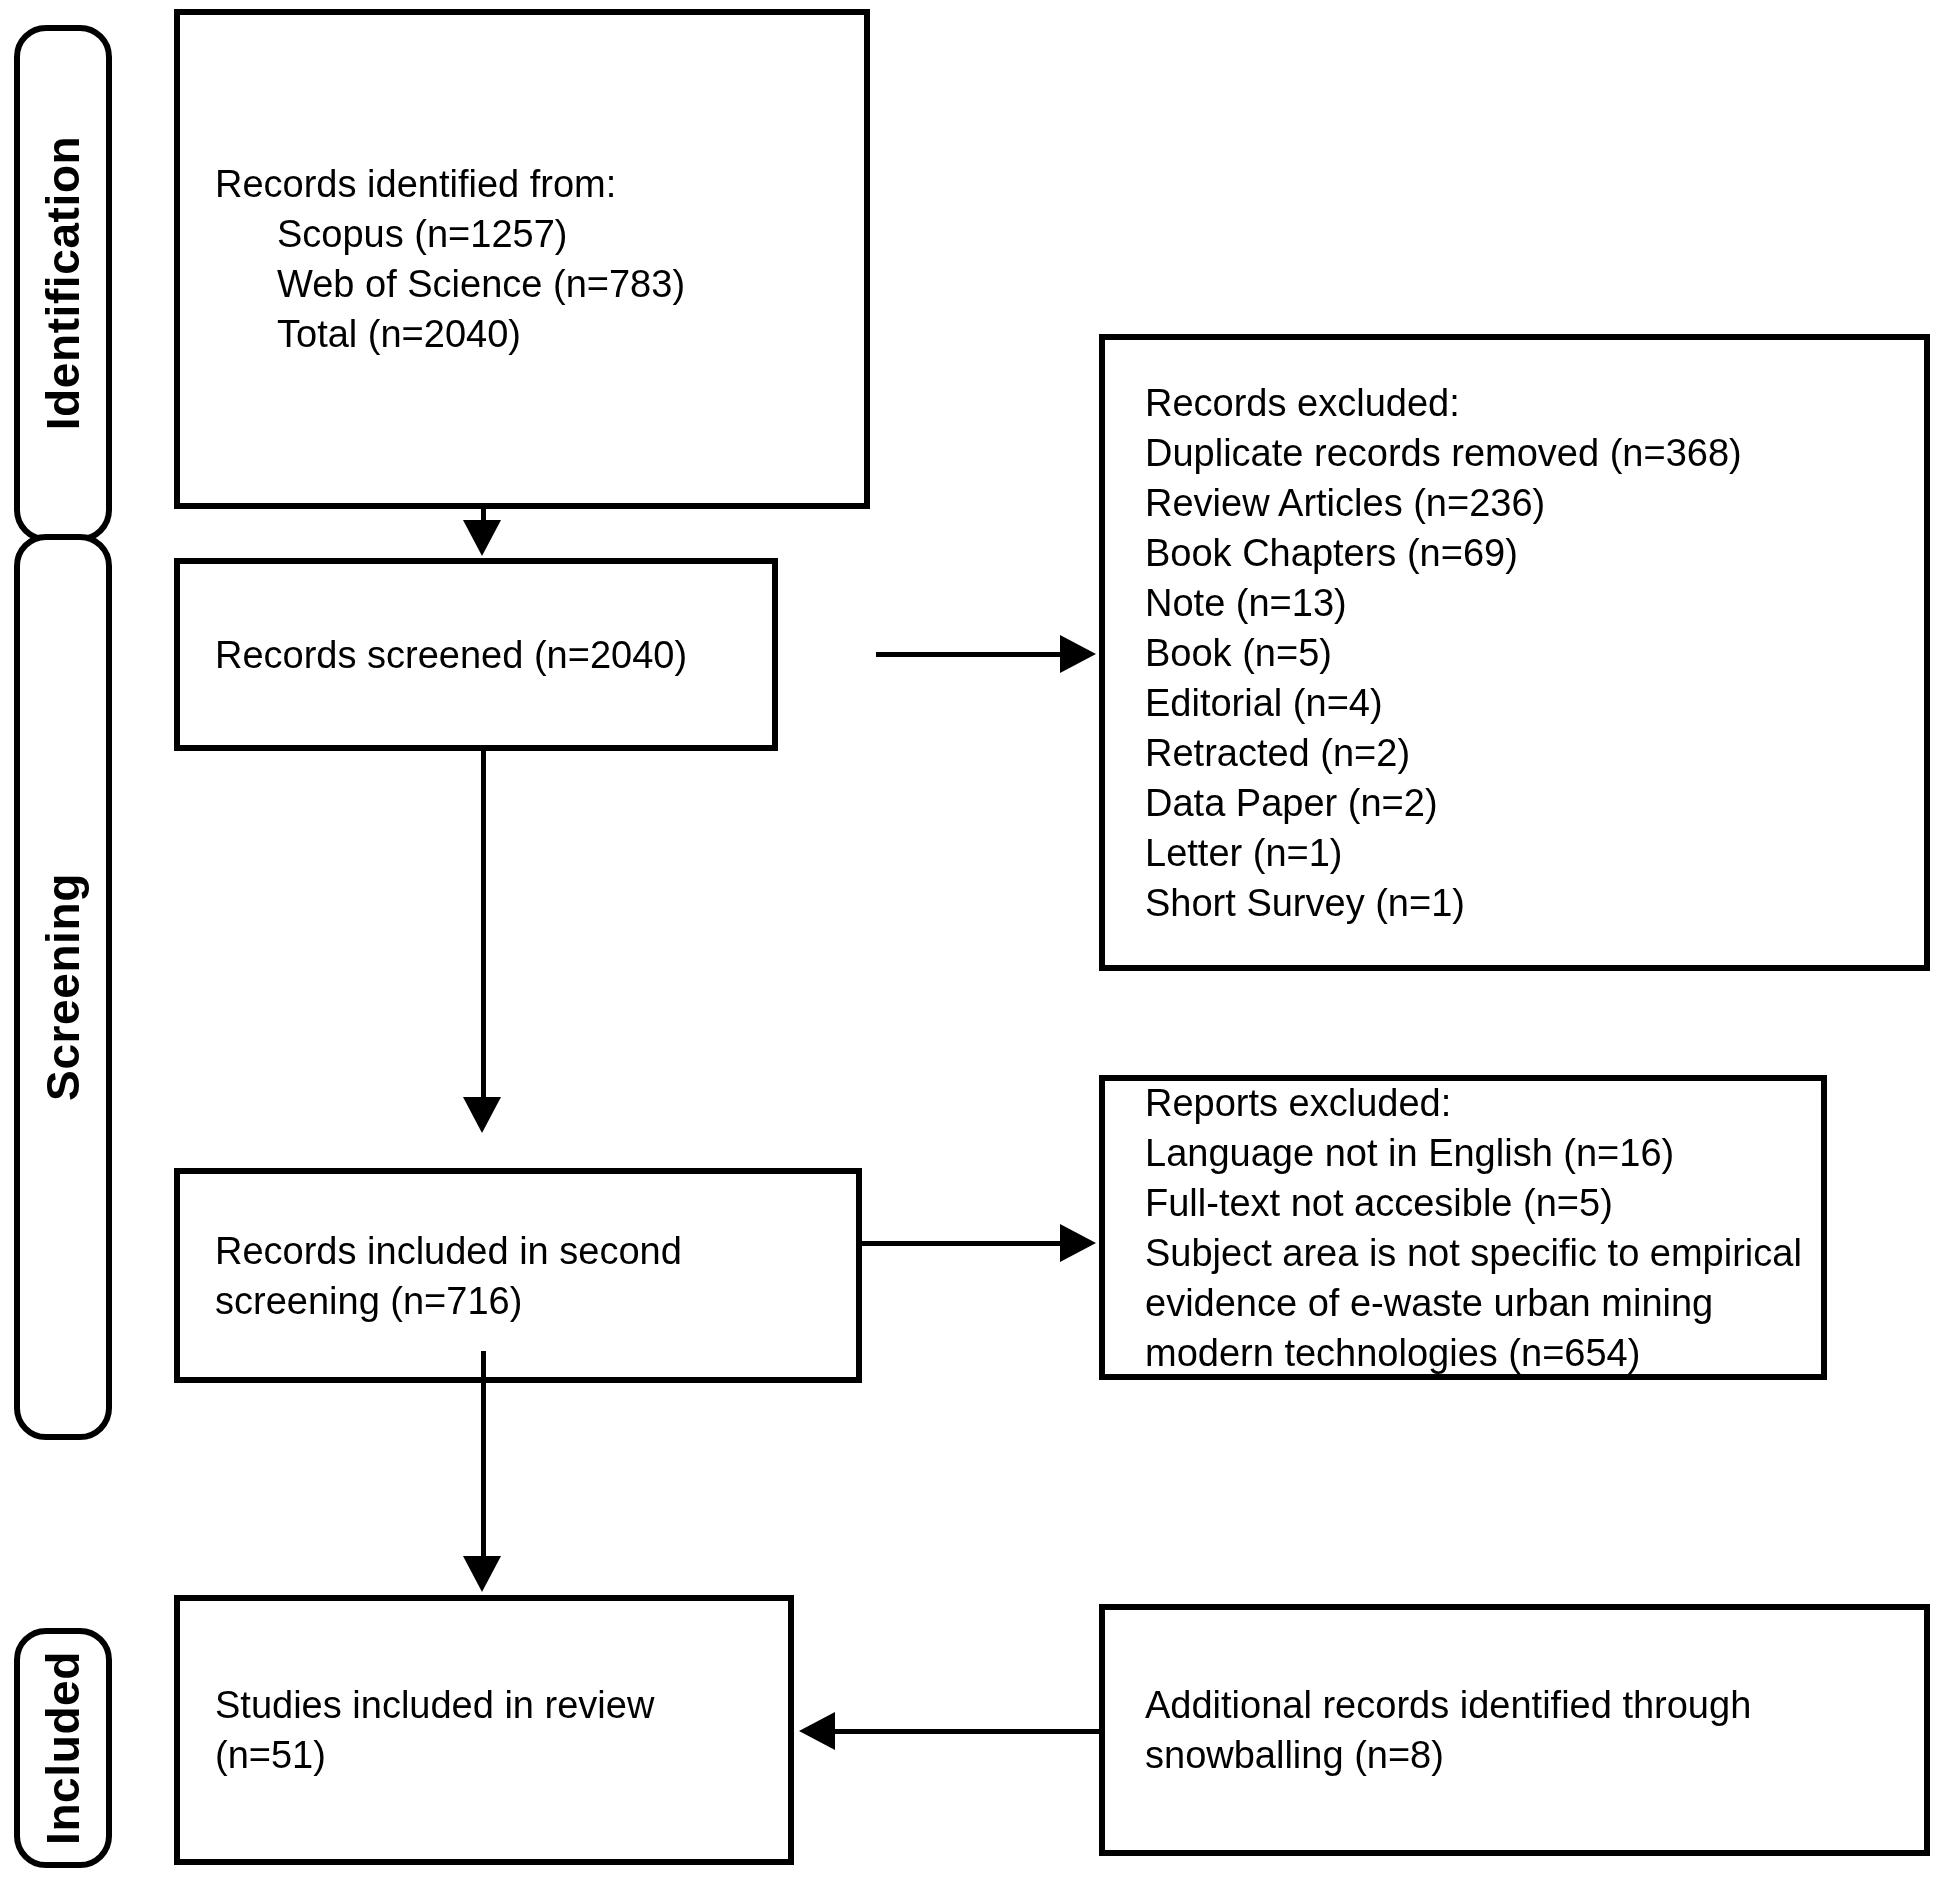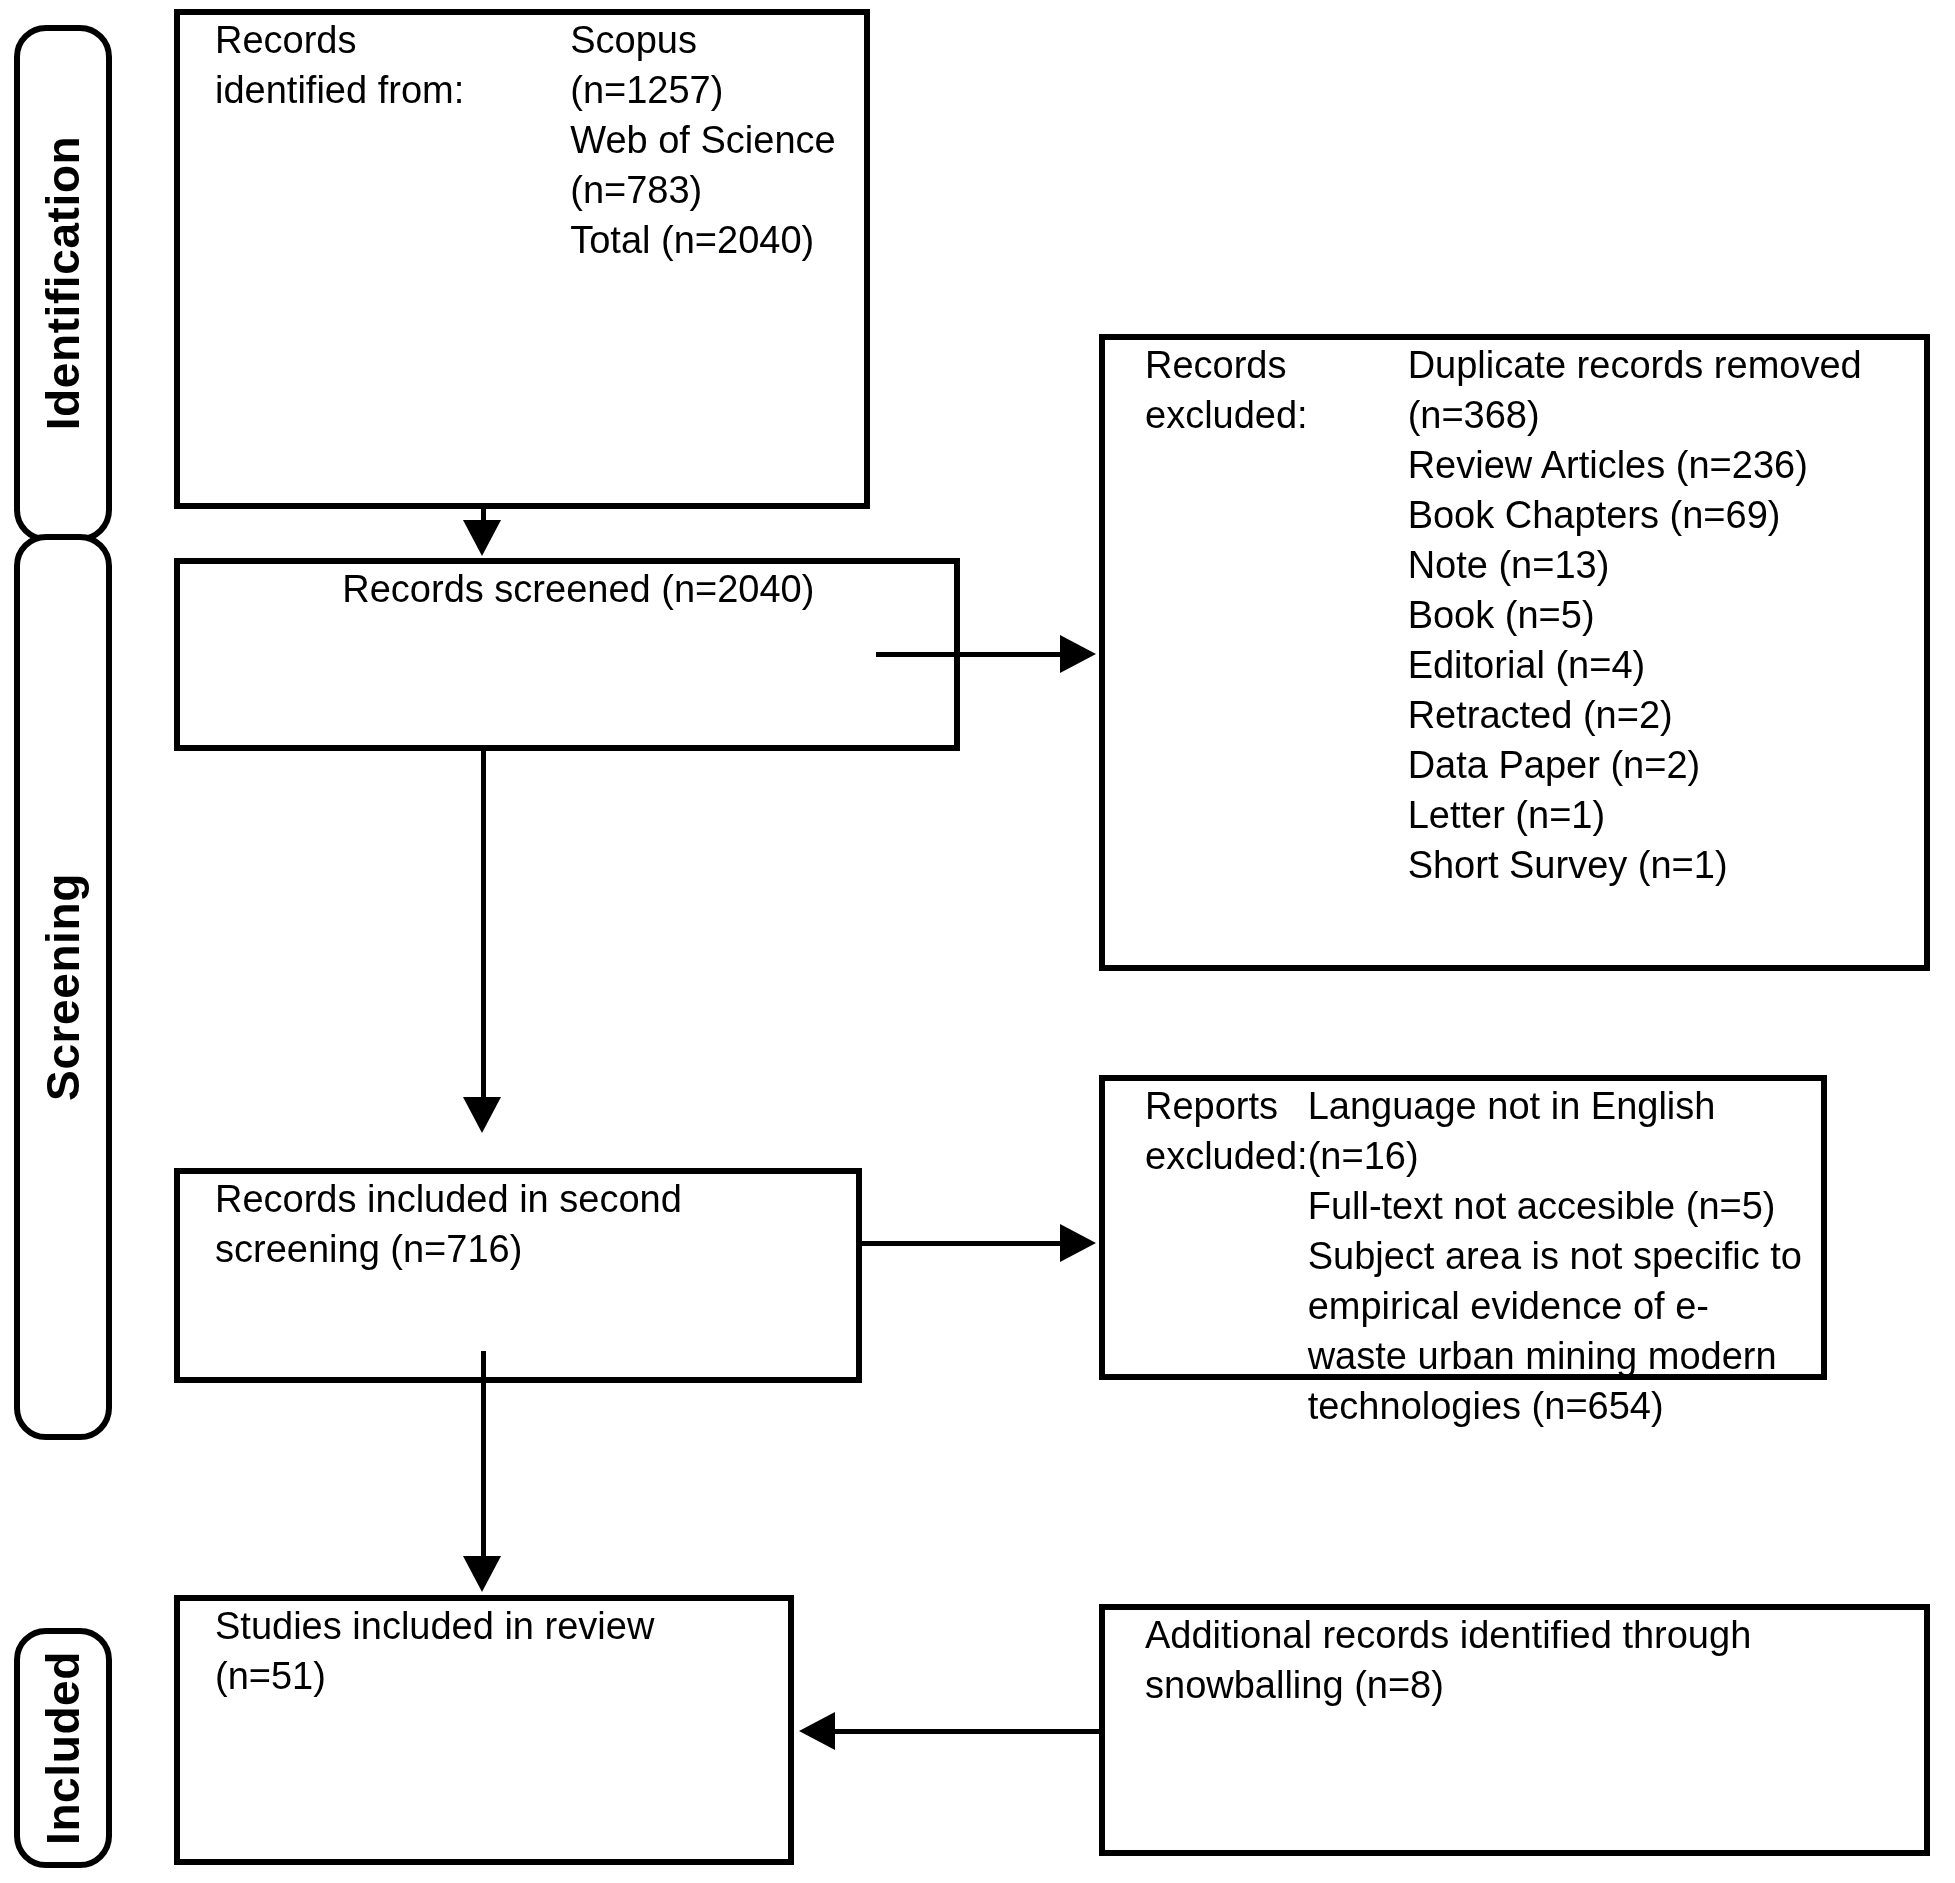--- a/index.html
+++ b/index.html
@@ -17,25 +17,25 @@
   #stage-screening{top:534px;height:906px;}
   #stage-included{top:1628px;height:240px;}
   .vtext{
     position:absolute;top:50%;left:50%;
     transform:translate(-50%,-50%) rotate(-90deg);
     font-size:46px;font-weight:bold;white-space:nowrap;letter-spacing:0.6px;
   }
   
   .fbox{
     position:absolute;box-sizing:border-box;border:6.8px solid #000;background:#fff;
-    display:flex;flex-direction:row;justify-content:center;
+    display:flex;flex-direction:column;justify-content:center;
     font-size:38px;line-height:50px;
   }
   #box-records-identified{left:174px;top:9.2px;width:696px;height:500px;padding-left:35px;padding-right:12.3px;}
-  #box-records-screened{left:174px;top:558px;width:786px;height:193px;padding-left:35px;padding-right:12.3px;}
+  #box-records-screened{left:174px;top:558px;width:604px;height:193px;padding-left:35px;padding-right:12.3px;}
   #box-second-screening{left:174px;top:1168px;width:688px;height:215px;padding-left:35px;padding-right:24.6px;}
   #box-studies-included{left:174px;top:1595px;width:620px;height:270px;padding-left:35px;padding-right:24.6px;}
   #box-records-excluded{left:1099px;top:334px;width:831px;height:637px;padding-left:40px;padding-right:18.5px;}
   #box-reports-excluded{left:1099px;top:1075px;width:728px;height:305px;padding-left:40px;padding-right:18.5px;}
   #box-additional-records{left:1099px;top:1604px;width:831px;height:252px;padding-left:40px;padding-right:18.5px;}
   .indent-list .line{padding-left:62px;}
   
   .shaft-v{position:absolute;width:4.9px;background:#000;}
   .shaft-h{position:absolute;height:4.9px;background:#000;}
   .head{position:absolute;width:0;height:0;}

